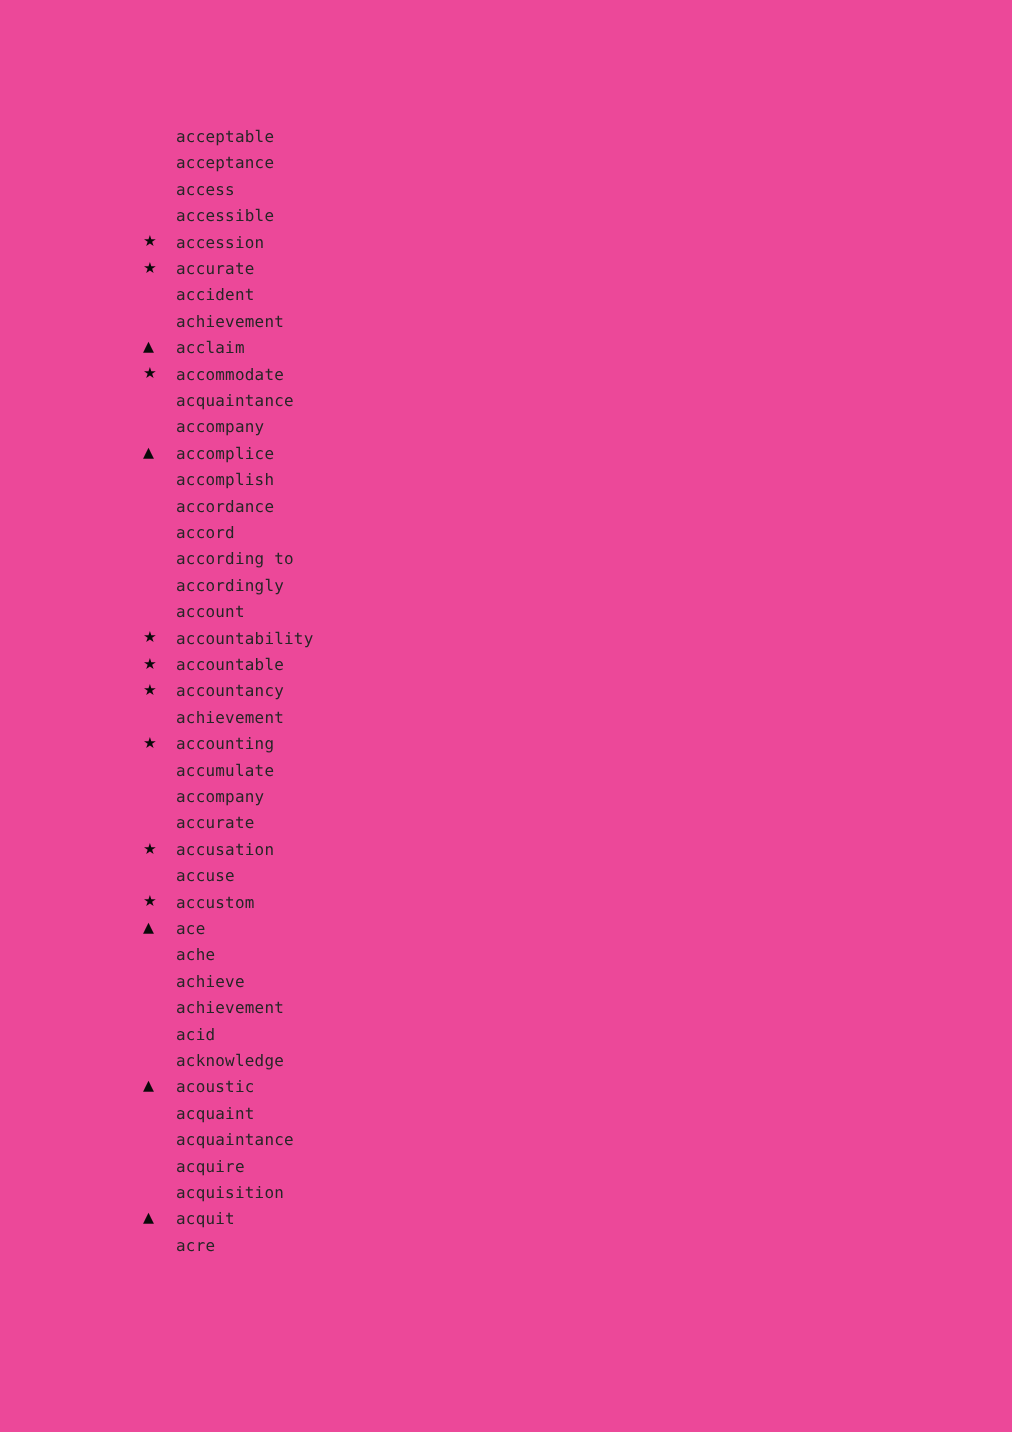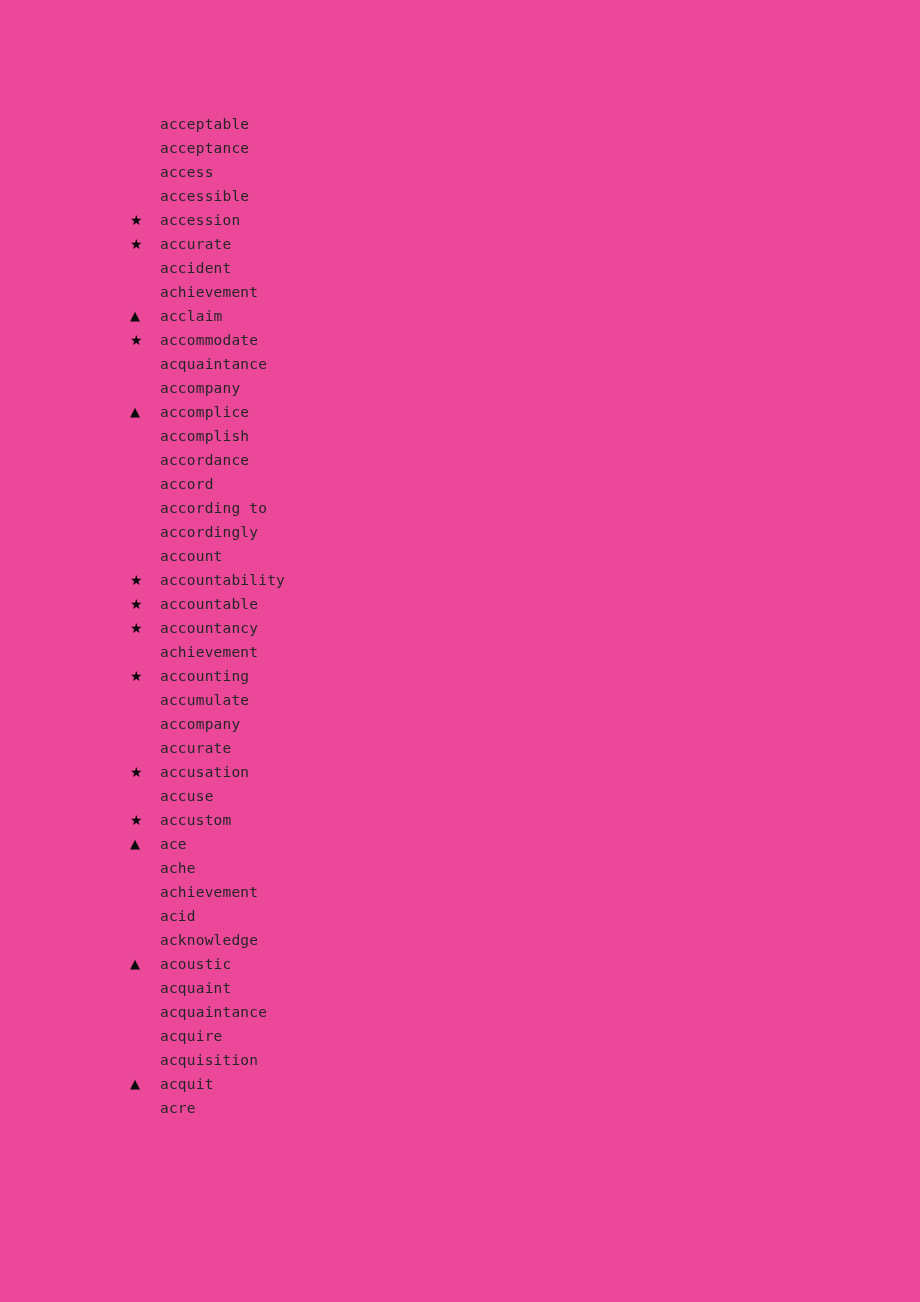--- a/index.html
+++ b/index.html
@@ -99,20 +99,21 @@
       <li class="entry"><span class="marker none"></span><span class="word">achievement</span></li>
       <li class="entry"><span class="marker star">★</span><span class="word">accounting</span></li>
       <li class="entry"><span class="marker none"></span><span class="word">accumulate</span></li>
       <li class="entry"><span class="marker none"></span><span class="word">accompany</span></li>
       <li class="entry"><span class="marker none"></span><span class="word">accurate</span></li>
       <li class="entry"><span class="marker star">★</span><span class="word">accusation</span></li>
       <li class="entry"><span class="marker none"></span><span class="word">accuse</span></li>
       <li class="entry"><span class="marker star">★</span><span class="word">accustom</span></li>
       <li class="entry"><span class="marker triangle">▲</span><span class="word">ace</span></li>
       <li class="entry"><span class="marker none"></span><span class="word">ache</span></li>
+      <li class="entry"><span class="marker none"></span><span class="word">achieve</span></li>
       <li class="entry"><span class="marker none"></span><span class="word">achievement</span></li>
       <li class="entry"><span class="marker none"></span><span class="word">acid</span></li>
       <li class="entry"><span class="marker none"></span><span class="word">acknowledge</span></li>
       <li class="entry"><span class="marker triangle">▲</span><span class="word">acoustic</span></li>
       <li class="entry"><span class="marker none"></span><span class="word">acquaint</span></li>
       <li class="entry"><span class="marker none"></span><span class="word">acquaintance</span></li>
       <li class="entry"><span class="marker none"></span><span class="word">acquire</span></li>
       <li class="entry"><span class="marker none"></span><span class="word">acquisition</span></li>
       <li class="entry"><span class="marker triangle">▲</span><span class="word">acquit</span></li>
       <li class="entry"><span class="marker none"></span><span class="word">acre</span></li>

